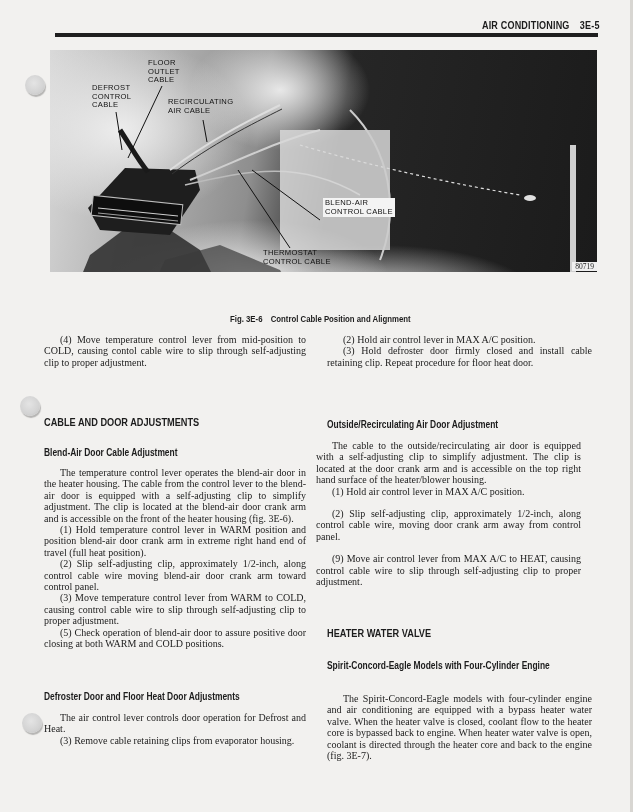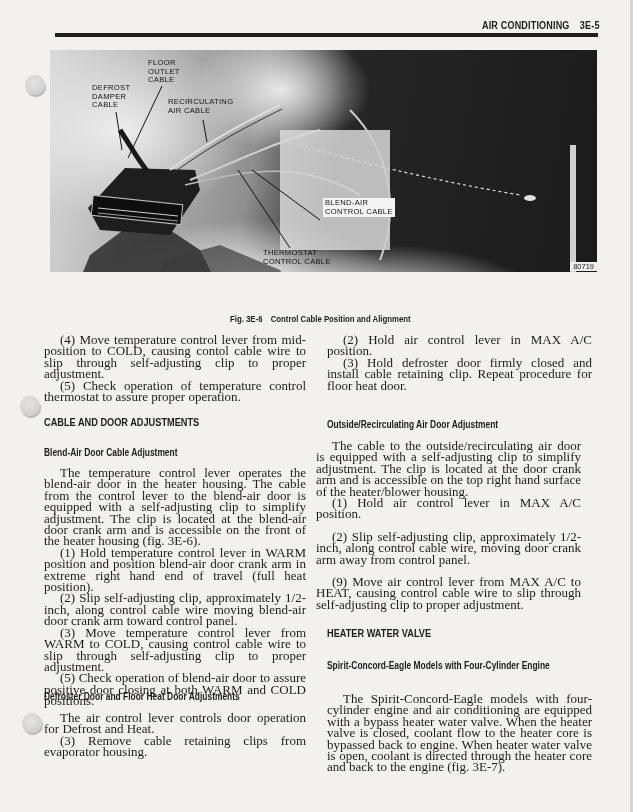--- a/index.html
+++ b/index.html
@@ -23,28 +23,28 @@
         radial-gradient(ellipse 140px 60px at 200px 230px, #f4f4f4 0%, rgba(244,244,244,0) 100%),
         radial-gradient(ellipse 160px 55px at 330px 250px, #f2f2f2 0%, rgba(242,242,242,0) 100%),
         radial-gradient(ellipse 130px 90px at 70px 80px, #ededed 0%, rgba(237,237,237,0) 100%),
         radial-gradient(ellipse 90px 60px at 230px 40px, #e8e8e8 0%, rgba(232,232,232,0) 100%),
         linear-gradient(100deg, #d9d9d9 0%, #8e8e8e 38%, #262626 52%, #1b1b1b 100%);
       overflow: hidden; }
     .photo svg { position: absolute; left: 0; top: 0; }
     .callout { position: absolute; font-family: "Liberation Sans", "DejaVu Sans", sans-serif; font-size: 7.6px;
       line-height: 8.6px; letter-spacing: 0.3px; color: #111; }
     .callout.boxed { background: #f4f4f4; padding: 1px 2px; }
-    .figno { position: absolute; right: 0px; bottom: 1px; font-family: Liberation Sans, sans-serif; font-size: 7.5px;
+    .figno { position: absolute; right: 0px; bottom: 1px; font-family: Liberation Serif, serif; font-size: 7.5px;
       background: #efefef; padding: 0 3px; color: #222; }
 
     .caption { position: absolute; top: 313px; left: 230px; font-family: "Liberation Sans", "DejaVu Sans", sans-serif;
       font-weight: bold; font-size: 9.5px; transform: scaleX(0.82); transform-origin: left; white-space: nowrap; }
     .caption .cap-title { margin-left: 10px; }
 
-    .col { position: absolute; font-size: 13px; line-height: 11.4px; text-align: justify; }
+    .col { position: absolute; font-size: 10px; line-height: 11.4px; text-align: justify; }
     .col p { margin: 0; }
     .indent { text-indent: 16px; }
     .h1 { font-family: "Liberation Sans", "DejaVu Sans", sans-serif; font-weight: bold; font-size: 11.5px;
       transform: scaleX(0.8); transform-origin: left; white-space: nowrap; }
     .h2 { font-family: "Liberation Sans", "DejaVu Sans", sans-serif; font-weight: bold; font-size: 10.8px;
       transform: scaleX(0.78); transform-origin: left; white-space: nowrap; }
   </style>
 </head>
 <body>
 
@@ -84,38 +84,37 @@
     <line x1="112" y1="36" x2="78" y2="108" stroke="#111" stroke-width="1"></line>
     <line x1="66" y1="62" x2="72" y2="100" stroke="#111" stroke-width="1"></line>
     <line x1="153" y1="70" x2="157" y2="92" stroke="#111" stroke-width="1"></line>
     <line x1="202" y1="120" x2="270" y2="170" stroke="#111" stroke-width="1"></line>
     <line x1="188" y1="120" x2="240" y2="198" stroke="#111" stroke-width="1"></line>
   </svg>
   <div class="callout" style="left:98px; top:9px; white-space:pre;">FLOOR
 OUTLET
 CABLE</div>
   <div class="callout" style="left:42px; top:34px; white-space:pre;">DEFROST
-DAMPER
+CONTROL
 CABLE</div>
   <div class="callout" style="left:118px; top:48px; white-space:pre;">RECIRCULATING
 AIR CABLE</div>
   <div class="callout boxed" style="left:273px; top:148px; white-space:pre;">BLEND-AIR
 CONTROL CABLE</div>
   <div class="callout" style="left:213px; top:199px; white-space:pre;">THERMOSTAT
 CONTROL CABLE</div>
   <div class="figno">80719</div>
 </div>
 
 <div class="caption">
   <span>Fig. 3E-6</span><span class="cap-title">Control Cable Position and Alignment</span>
 </div>
 
 <div class="col" style="left:44px; top:334px; width:262px;">
   <p class="indent">(4) Move temperature control lever from mid-position to COLD, causing contol cable wire to slip through self-adjusting clip to proper adjustment.</p>
-  <p class="indent">(5) Check operation of temperature control thermostat to assure proper operation.</p>
 </div>
 
 <div class="h1" style="position:absolute; left:44px; top:416px;">CABLE AND DOOR ADJUSTMENTS</div>
 <div class="h2" style="position:absolute; left:44px; top:446px;">Blend-Air Door Cable Adjustment</div>
 
 <div class="col" style="left:44px; top:467px; width:262px;">
   <p class="indent">The temperature control lever operates the blend-air door in the heater housing. The cable from the control lever to the blend-air door is equipped with a self-adjusting clip to simplify adjustment. The clip is located at the blend-air door crank arm and is accessible on the front of the heater housing (fig. 3E-6).</p>
   <p class="indent">(1) Hold temperature control lever in WARM position and position blend-air door crank arm in extreme right hand end of travel (full heat position).</p>
   <p class="indent">(2) Slip self-adjusting clip, approximately 1/2-inch, along control cable wire moving blend-air door crank arm toward control panel.</p>
   <p class="indent">(3) Move temperature control lever from WARM to COLD, causing control cable wire to slip through self-adjusting clip to proper adjustment.</p>

